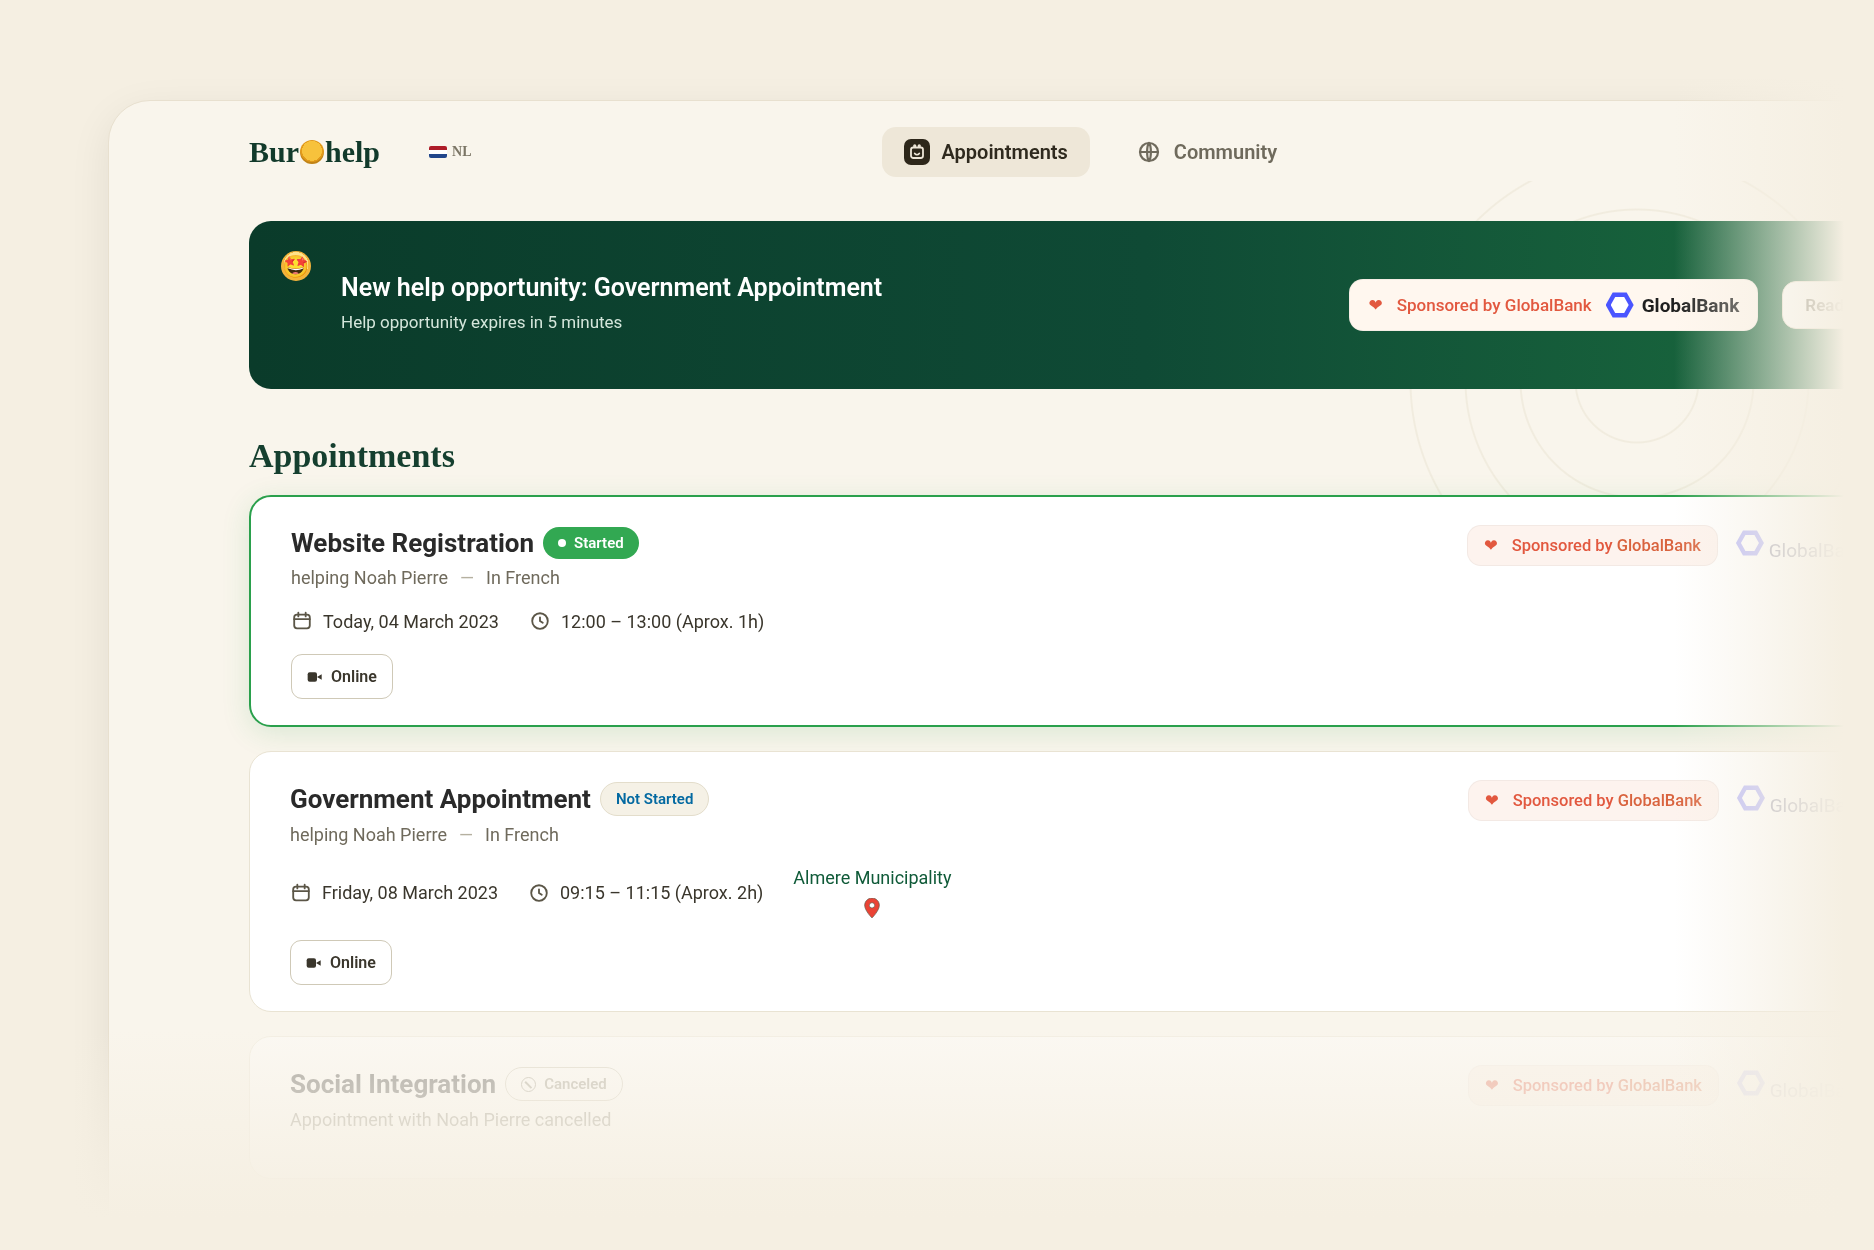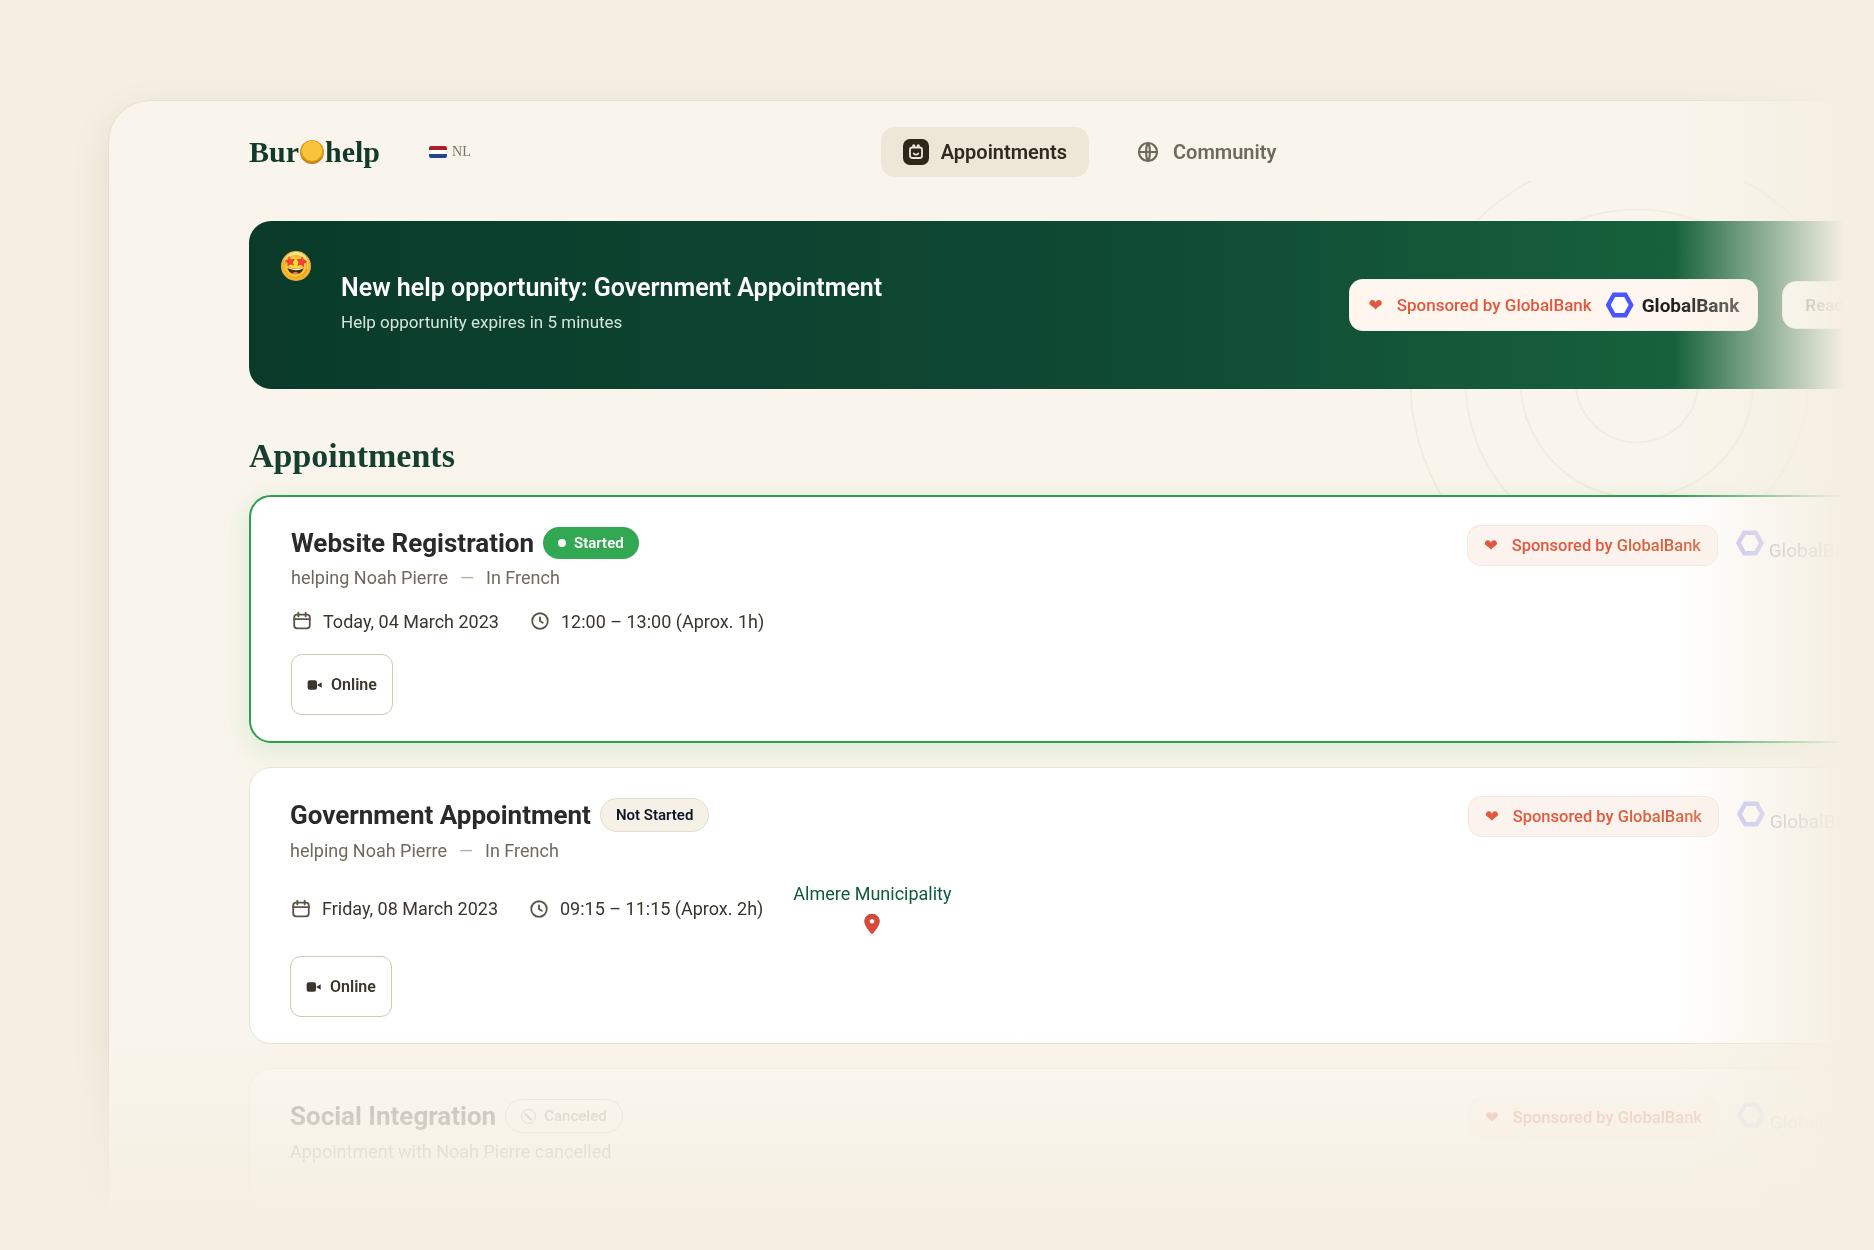--- a/index.html
+++ b/index.html
@@ -58,21 +58,21 @@
   }
   .brand .o-swap{
     display:inline-block;
     width:24px;height:24px;border-radius:50%;
     background: radial-gradient(circle at 50% 45%, #f7c23c 0 55%, #e29a1a 56% 100%);
     box-shadow: inset 0 -2px 0 rgba(0,0,0,.15);
     position:relative;
     vertical-align:-3px;
   }
   .locale {
-    font-size:14px; color:#7b7565; font-weight:400;
+    font-size:14px; color:#7b7565; font-weight:700;
     display:flex;align-items:center;gap:5px;
     margin-left:4px;
     padding-left:44px;
   }
   .locale .flag{
     width:18px;height:12px;border-radius:2px;
     background:linear-gradient(#ae1c28 0 33%,#fff 33% 66%,#21468b 66% 100%);
     display:inline-block;
   }
   .nav-pills{
@@ -172,39 +172,39 @@
   }
   .card.dimmed{opacity:.35;}
   .card-head{display:flex;align-items:center;gap:9px;margin-bottom:8px;}
   .card-title{font-size:26px;font-weight:700;color:#2a2a2a;}
   .badge{
     font-size:15px;font-weight:600;border-radius:999px;
     padding:7px 15px;display:inline-flex;align-items:center;gap:8px;
   }
   .badge.started{background:#32a852;color:#fff;}
   .badge.started::before{content:"";width:8px;height:8px;border-radius:50%;background:#fff;display:inline-block;}
-  .badge.notstarted{background:#f5f1e6;color:#0f172a;border:1px solid #e3ddcb;}
+  .badge.notstarted{background:#f5f1e6;color:#0369a1;border:1px solid #e3ddcb;}
   .badge.canceled{background:transparent;color:#8a8575;border:1.5px solid #c7c1b0;}
   .badge.canceled .ico-cancel{
     width:15px;height:15px;border:1.5px solid #8a8575;border-radius:50%;position:relative;display:inline-block;
   }
   .badge.canceled .ico-cancel::after{
     content:"";position:absolute;left:2px;top:6px;width:9px;height:1.5px;background:#8a8575;transform:rotate(45deg);
   }
   .card-sub{font-size:18px;color:#6f6a5c;margin-bottom:22px;}
   .card-sub .dash{margin:0 12px;color:#b5b0a0;}
   .card-meta{
     display:flex;align-items:center;gap:30px;font-size:18px;color:#3a362c;margin-bottom:22px;flex-wrap:wrap;
   }
   .meta-item{display:flex;align-items:center;gap:10px;}
   .meta-item svg{stroke:#5b5647;}
   .meta-loc{color:#0f5a38;font-weight:400;flex-direction:column;}
   .tag{
     display:inline-flex;align-items:center;gap:8px;
-    padding:20px 15px;border-radius:11px;border:1.5px solid #cfc9b7;
+    padding:12px 15px;border-radius:11px;border:1.5px solid #cfc9b7;
     font-size:16px;font-weight:600;color:#3a362c;
   }
   .tag svg{fill:#3a362c;}
   .card-sponsor{
     position:absolute;right:10px;top:28px;
     display:flex;align-items:center;gap:18px;
   }
   .card-sponsor .sponsor-chip{background:#fdf3ee;padding:10px 16px;font-size:16.5px;}
   .card-sponsor .sponsor-chip .brandname{color:#d9633e;}
   .card-sponsor .hex{background:#babaf8;}

